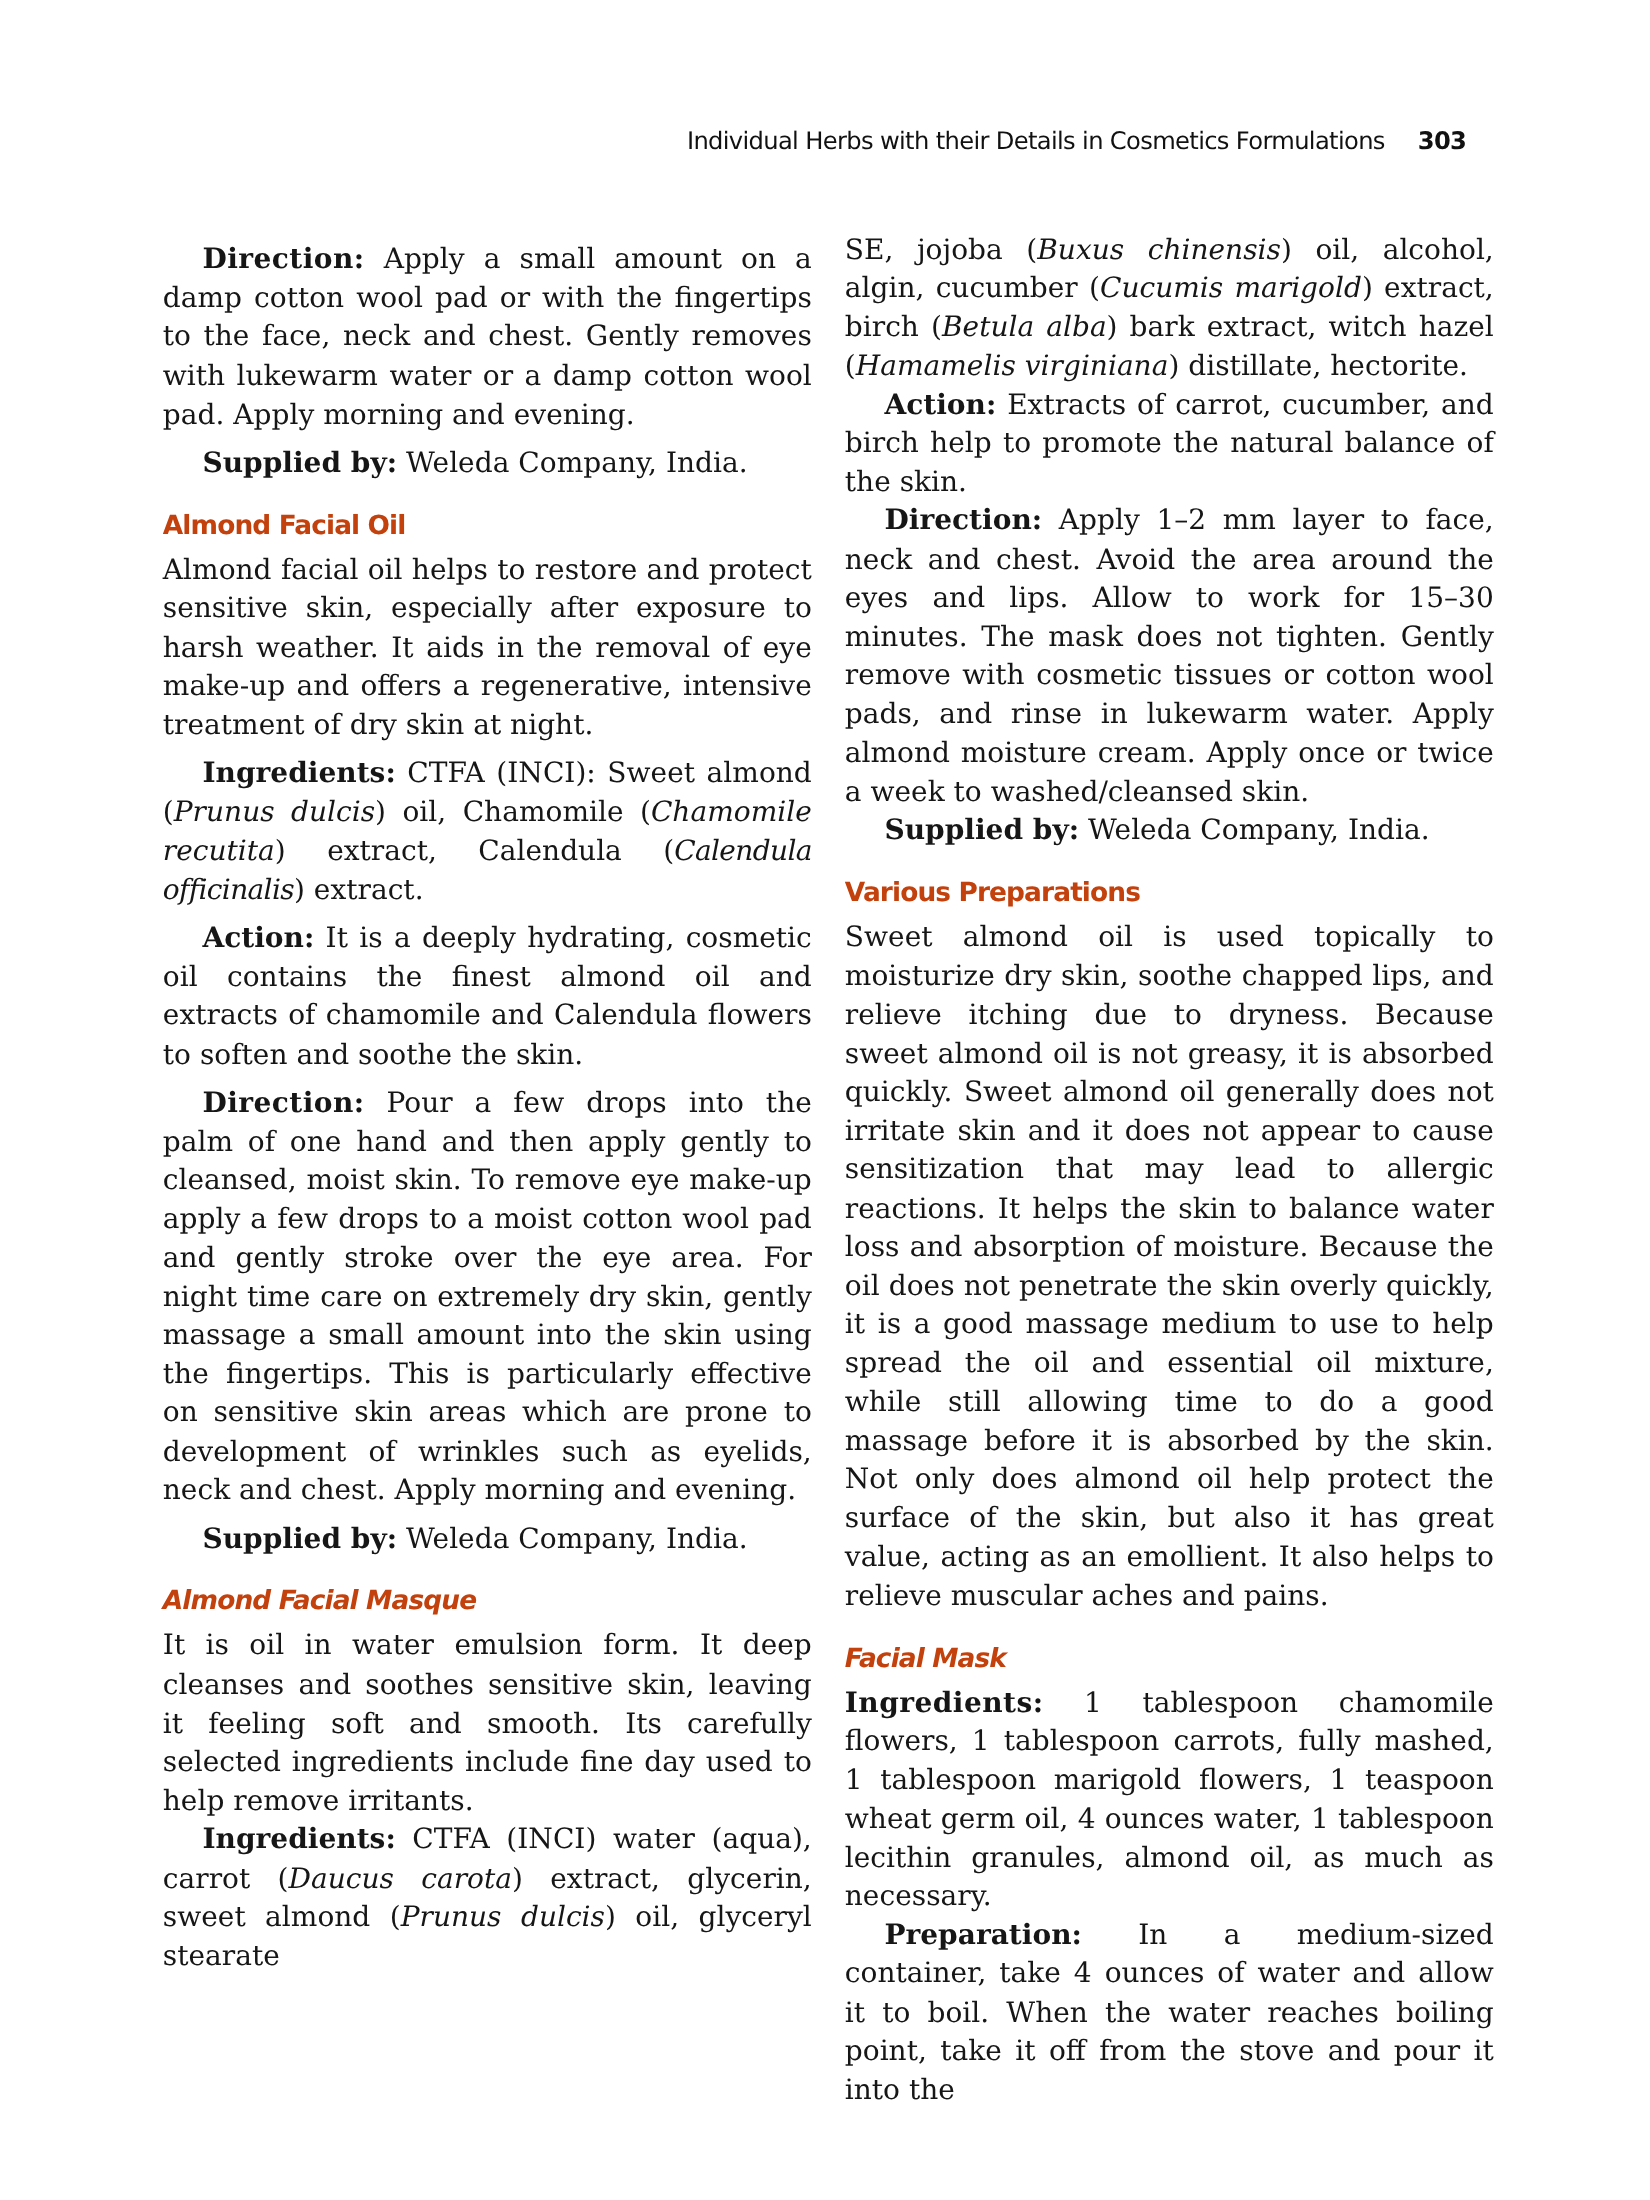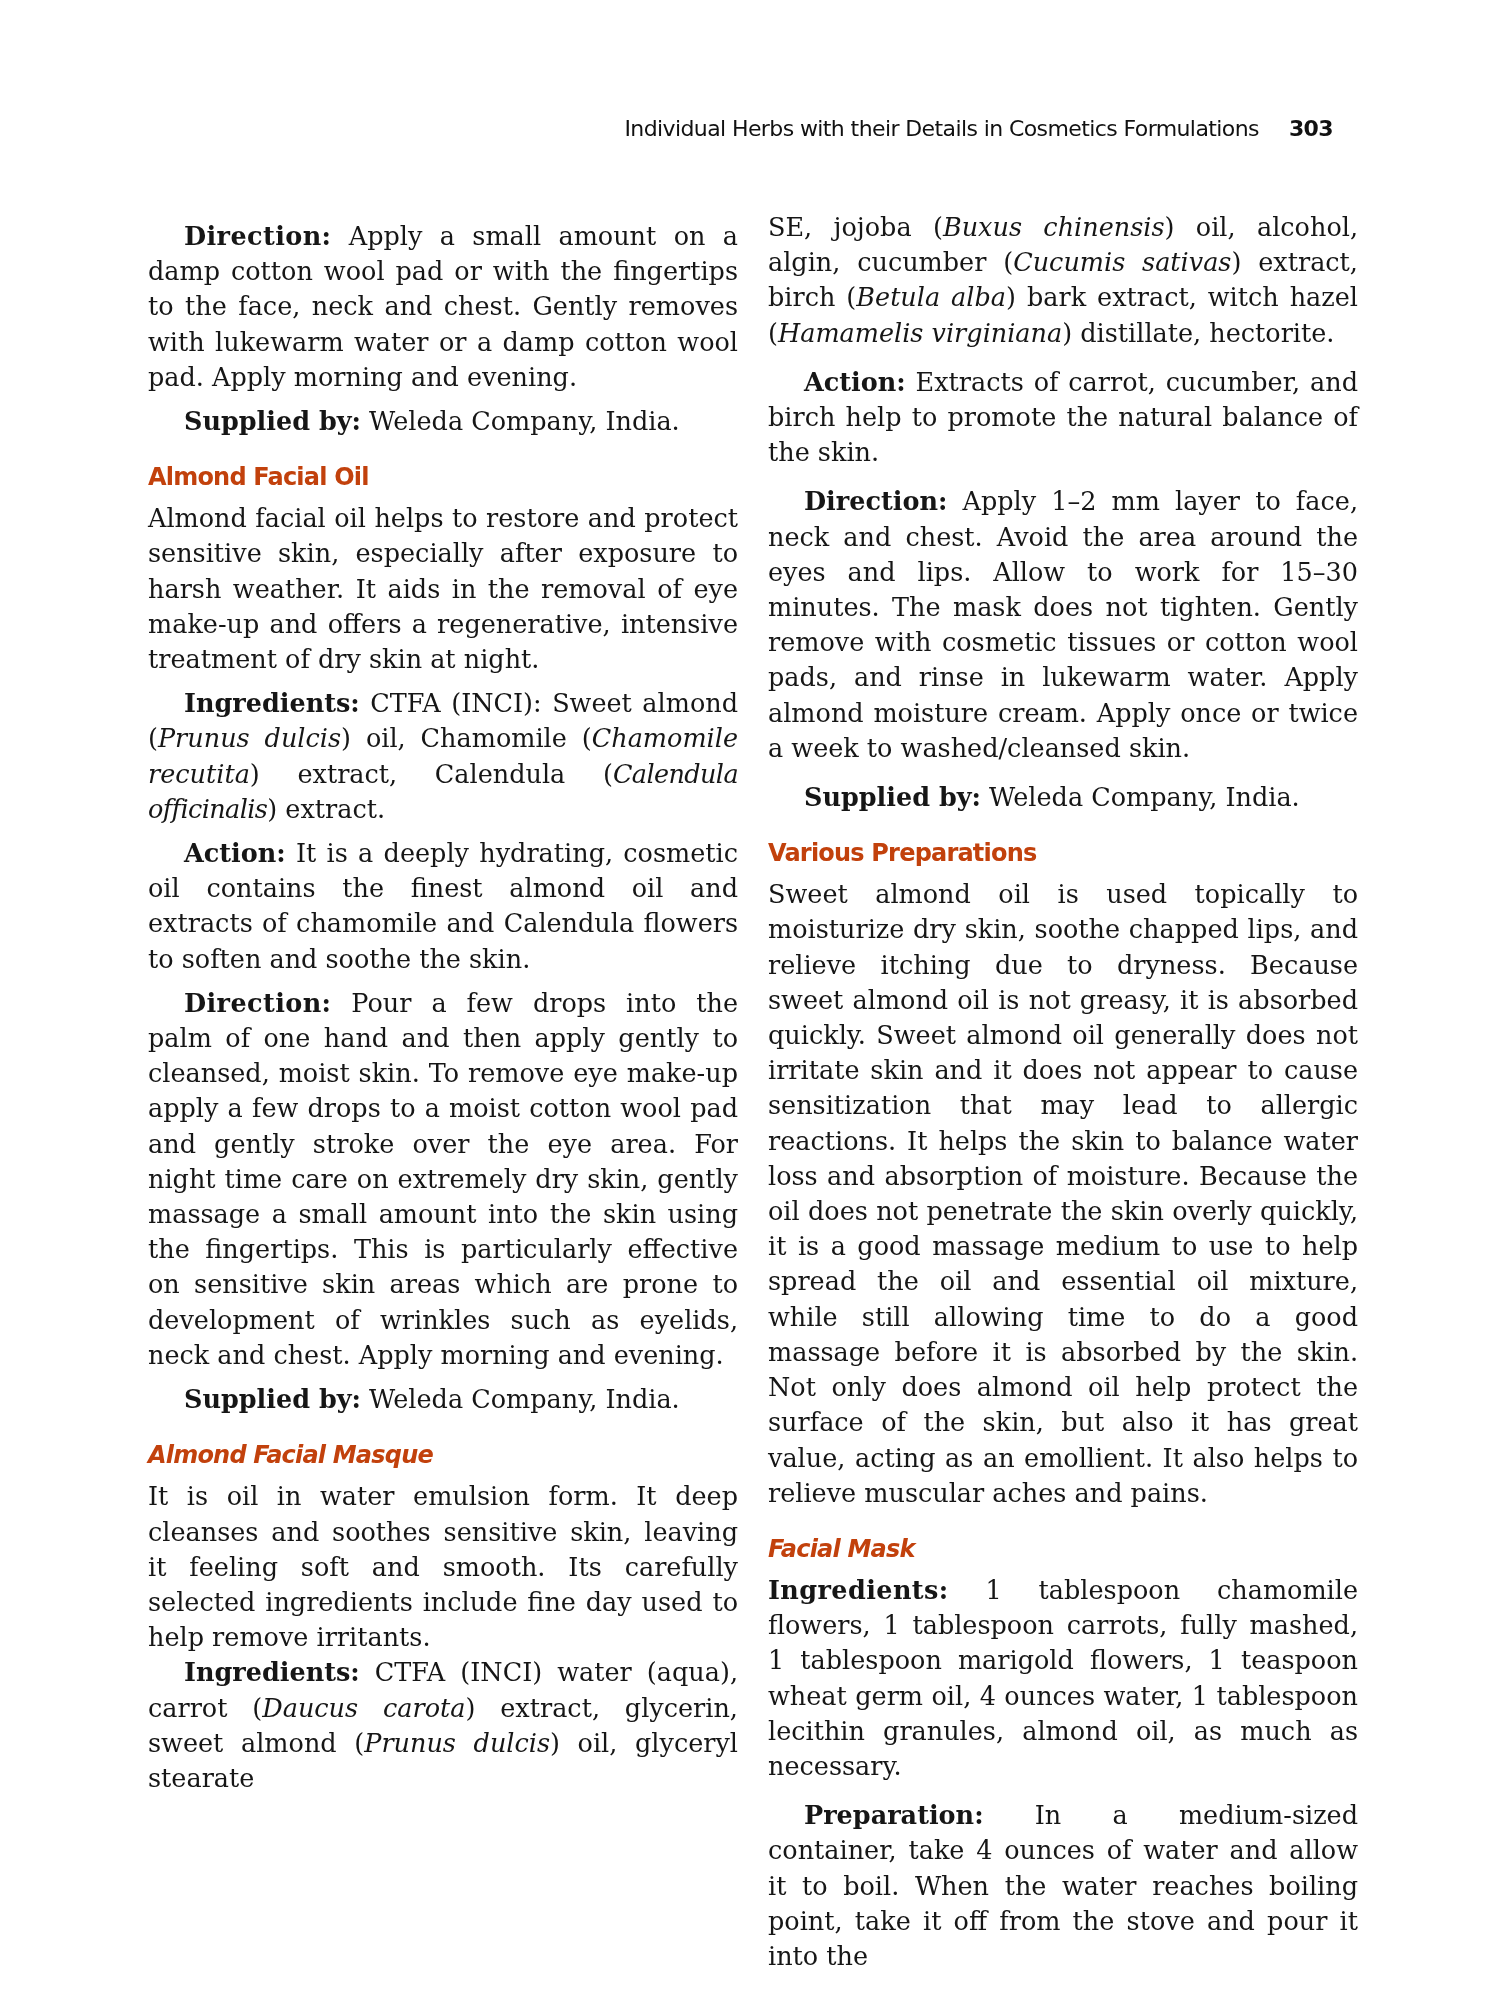--- a/index.html
+++ b/index.html
@@ -14,21 +14,21 @@
     .col {
       position: absolute; top: 210px; width: 590px;
       font-family: "DejaVu Serif", serif; font-size: 25.5px; line-height: 35.2px; color: #161616;
       text-align: justify;
     }
     .col.left { left: 148px; }
     .col.right { left: 768px; }
     .col p { margin: 0; }
     .col p.ind { text-indent: 36px; }
     .col p.gap { margin-top: 9px; }
-    .col p.gap-lg { margin-top: 14px; }
+    .col p.gap-lg { }
     .lbl { font-weight: bold; }
     .sci { font-style: italic; }
     h3 {
       margin: 22px 0 8px 0; font-family: "DejaVu Sans", sans-serif;
       font-size: 24px; font-weight: bold; letter-spacing: -0.8px; color: #c2410c; line-height: 32px;
     }
     h3.it { font-style: italic; }
     .tight { letter-spacing: -0.6px; word-spacing: -1px; }
     .wide { letter-spacing: 0.4px; }
   </style>
@@ -57,21 +57,21 @@
 
   <p class="ind gap"><span class="lbl">Supplied by:</span><span> Weleda Company, India.</span></p>
 
   <h3 class="it">Almond Facial Masque</h3>
   <p>It is oil in water emulsion form. It deep cleanses and soothes sensitive skin, leaving it feeling soft and smooth. Its carefully selected ingredients include fine day used to help remove irritants.</p>
 
   <p class="ind"><span class="lbl">Ingredients:</span><span> CTFA (INCI) water (aqua), carrot (</span><span class="sci">Daucus carota</span><span>) extract, glycerin, sweet almond (</span><span class="sci">Prunus dulcis</span><span>) oil, glyceryl stearate</span></p>
 </div>
 
 <div class="col right">
-  <p><span>SE, jojoba (</span><span class="sci">Buxus chinensis</span><span>) oil, alcohol, algin, cucumber (</span><span class="sci">Cucumis sativas</span><span>) extract, birch (</span><span class="sci">Betula alba</span><span>) bark extract, witch hazel (</span><span class="sci">Hamamelis virginiana</span><span>) distillate, hectorite.</span></p>
+  <p><span>SE, jojoba (</span><span class="sci">Buxus chinensis</span><span>) oil, alcohol, algin, cucumber (</span><span class="sci">Cucumis marigold</span><span>) extract, birch (</span><span class="sci">Betula alba</span><span>) bark extract, witch hazel (</span><span class="sci">Hamamelis virginiana</span><span>) distillate, hectorite.</span></p>
 
   <p class="ind gap-lg"><span class="lbl">Action:</span><span> Extracts of carrot, cucumber, and birch help to promote the natural balance of the skin.</span></p>
 
   <p class="ind gap-lg"><span class="lbl">Direction:</span><span> Apply 1–2 mm layer to face, neck and chest. Avoid the area around the eyes and lips. Allow to work for 15–30 minutes. The mask does not tighten. Gently remove with cosmetic tissues or cotton wool pads, and rinse in lukewarm water. Apply almond moisture cream. Apply once or twice a week to washed/cleansed skin.</span></p>
 
   <p class="ind gap-lg"><span class="lbl">Supplied by:</span><span> Weleda Company, India.</span></p>
 
   <h3>Various Preparations</h3>
   <p>Sweet almond oil is used topically to moisturize dry skin, soothe chapped lips, and relieve itching due to dryness. Because sweet almond oil is not greasy, it is absorbed quickly. Sweet almond oil generally does not irritate skin and it does not appear to cause sensitization that may lead to allergic reactions. It helps the skin to balance water loss and absorption of moisture. Because the oil does not penetrate the skin overly quickly, it is a good massage medium to use to help spread the oil and essential oil mixture, while still allowing time to do a good massage before it is absorbed by the skin. Not only does almond oil help protect the surface of the skin, but also it has great value, acting as an emollient. It also helps to relieve muscular aches and pains.</p>
 

